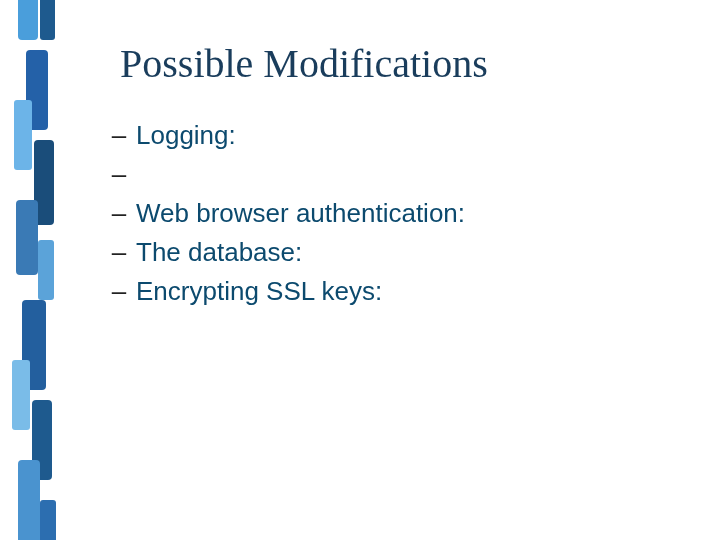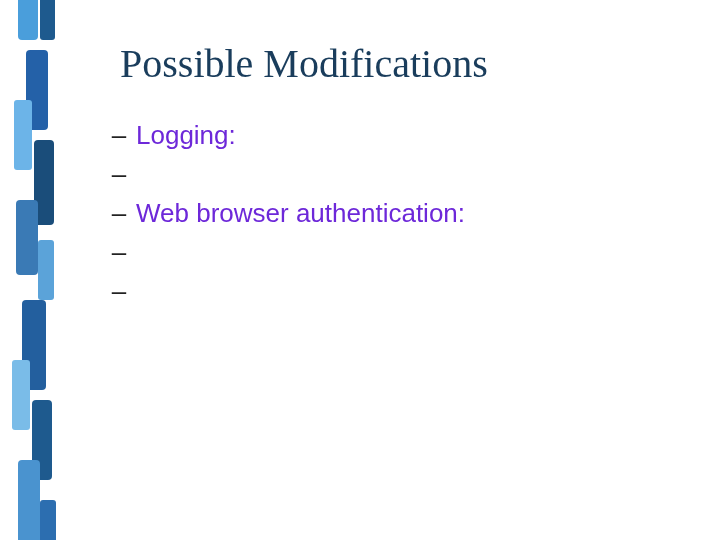--- a/index.html
+++ b/index.html
@@ -62,21 +62,21 @@
     .dash {
       font-family: Arial, Helvetica, sans-serif;
       font-size: 26px;
       color: #222;
       margin-right: 8px;
       min-width: 18px;
     }
     .bullet-text {
       font-family: Arial, Helvetica, sans-serif;
       font-size: 26px;
-      color: #6d28d9;
+      color: #0c4a6e;
     }
   </style>
 </head>
 <body>
 
 <div class="decorative-sidebar">
   <div class="bar b1"></div>
   <div class="bar b2"></div>
   <div class="bar b3"></div>
   <div class="bar b4"></div>
@@ -99,17 +99,19 @@
   </div>
   <div class="bullet-item">
     <span class="dash">–</span>
   </div>
   <div class="bullet-item">
     <span class="dash">–</span>
     <span class="bullet-text">Web browser authentication:</span>
   </div>
   <div class="bullet-item">
     <span class="dash">–</span>
+    <span class="bullet-text">The database:</span>
   </div>
   <div class="bullet-item">
     <span class="dash">–</span>
+    <span class="bullet-text">Encrypting SSL keys:</span>
   </div>
 </div>
 
 </body></html>

